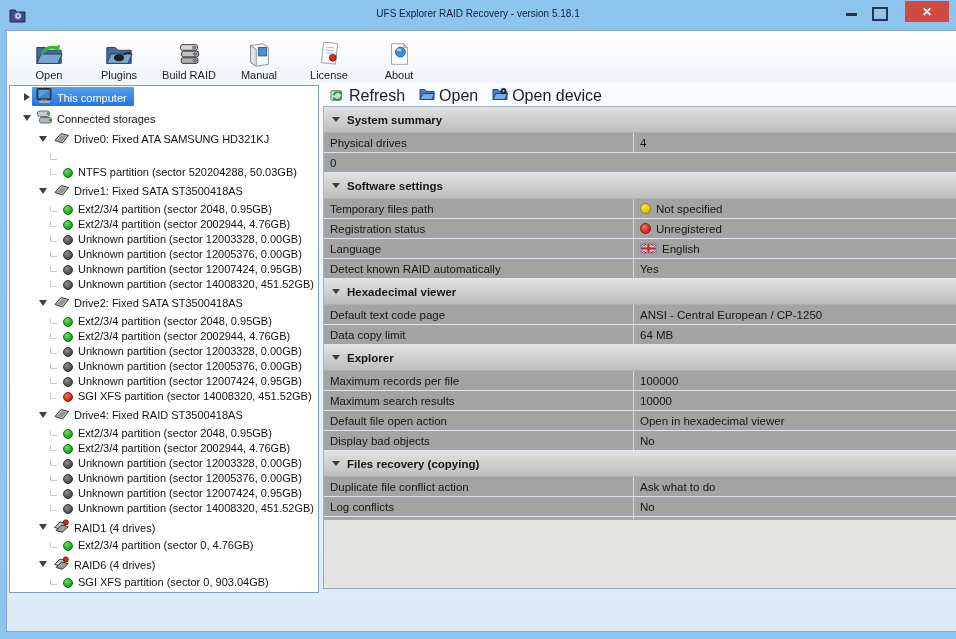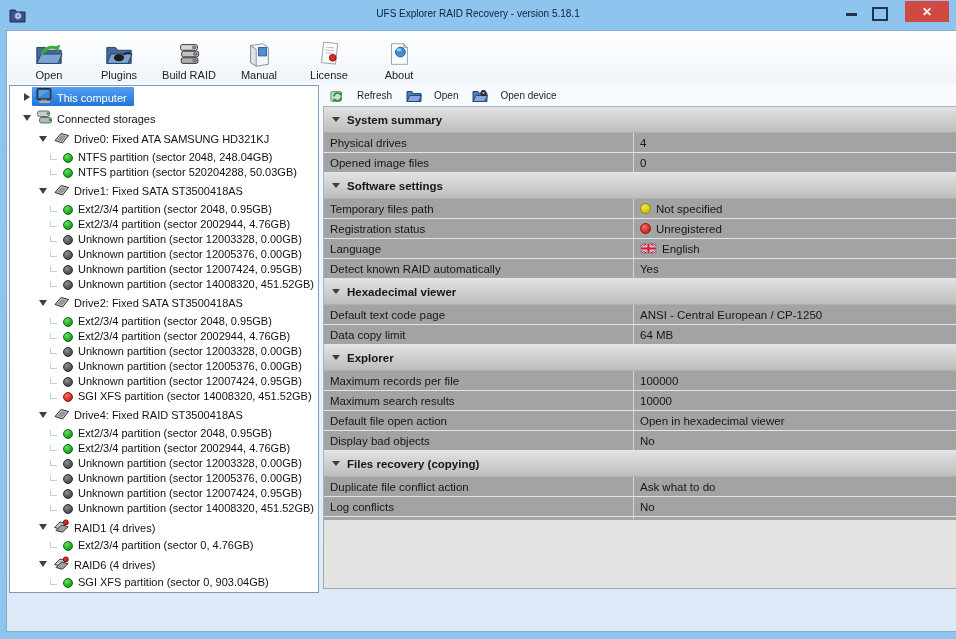--- a/index.html
+++ b/index.html
@@ -35,21 +35,21 @@
   .rowc{display:inline-flex;align-items:flex-end;padding:1px 7px 2px 1px;}
   .rowc.sel{background:linear-gradient(#54a0ef,#2274d8);color:#fff;border-radius:1px;}
   .lvl0 .ticon{margin:0 4px 0 3px;display:flex;}
   .lvl1 .ticon{margin:0 4px 0 4px;display:flex;}
   .conn{width:6px;height:5px;border-left:1px solid #c2cede;border-bottom:1px solid #c2cede;flex:none;
     transform:translateY(-1px);margin-right:5px;}
   .dot{width:10px;height:10px;border-radius:50%;margin-right:5px;flex:none;box-sizing:border-box;}
   
   .right-area{position:absolute;left:316px;top:54px;right:6px;bottom:37px;}
   .right-toolbar{height:21px;display:flex;align-items:center;padding-left:7px;gap:14px;}
-  .rtbtn{display:flex;align-items:center;gap:12px;font-size:10px;color:#1c1c1c;}
+  .rtbtn{display:flex;gap:4px;font-size:16px;color:#1c1c1c;}
   .grid{border:1px solid #a3b4c9;background:#fff;}
   .ghead{height:26px;background:linear-gradient(#e2e2e2,#bdbdbd);display:flex;align-items:center;
     padding-left:8px;font-size:11.5px;font-weight:bold;color:#161616;border-bottom:1px solid #b0b0b0;box-sizing:border-box;}
   .ghead .harr{width:0;height:0;border-left:4px solid transparent;border-right:4px solid transparent;
     border-top:5px solid #3c3c3c;margin-right:7px;}
   .prow{height:20px;display:flex;align-items:stretch;border-bottom:1px solid #dde6f1;box-sizing:border-box;
     position:relative;font-size:11.5px;color:#161616;background:#a3a3a3;}
   .prow:last-child{border-bottom:none;}
   .plabel{width:310px;flex:none;border-right:1px solid #c9d8ea;display:flex;align-items:center;
     padding-left:6px;box-sizing:border-box;}
@@ -200,24 +200,20 @@
                 <polygon points="2,8.5 8,1.5 15.5,3.5 9.5,11" fill="#c8c8c8" stroke="#2e2e2e"></polygon>
                 <polygon points="4,8 8.5,3 13.5,4.3 9,9.6" fill="#9a9a9a"></polygon>
                 <circle cx="9" cy="6.3" r="1.1" fill="#e8e8e8" stroke="#444" stroke-width="0.5"></circle>
               </svg>
             </span>
             <span class="tlabel">Drive0: Fixed ATA SAMSUNG HD321KJ</span>
           </span>
         </div>
         <div class="trow lvl2">
           <span class="conn"></span>
-          <span class="rowc">
-            <span class="dot" style="background: radial-gradient(circle at 35% 30%, rgb(106, 222, 106), rgb(23, 160, 23) 70%); border: 1px solid rgb(13, 110, 13);"></span>
-            <span class="tlabel">NTFS partition (sector 2048, 248.04GB)</span>
-          </span>
         </div>
         <div class="trow lvl2">
           <span class="conn"></span>
           <span class="rowc">
             <span class="dot" style="background: radial-gradient(circle at 35% 30%, rgb(106, 222, 106), rgb(23, 160, 23) 70%); border: 1px solid rgb(13, 110, 13);"></span>
             <span class="tlabel">NTFS partition (sector 520204288, 50.03GB)</span>
           </span>
         </div>
         <div class="trow lvl1">
           <span class="exp">
@@ -475,21 +471,20 @@
             <span class="harr"></span>
             <span>System summary</span>
           </div>
           <div class="prow">
             <div class="plabel">Physical drives</div>
             <div class="pvalue">
               <span>4</span>
             </div>
           </div>
           <div class="prow">
-            <div class="plabel">Opened image files</div>
             <div class="pvalue">
               <span>0</span>
             </div>
           </div>
           <div class="ghead">
             <span class="harr"></span>
             <span>Software settings</span>
           </div>
           <div class="prow">
             <div class="plabel">Temporary files path</div>

